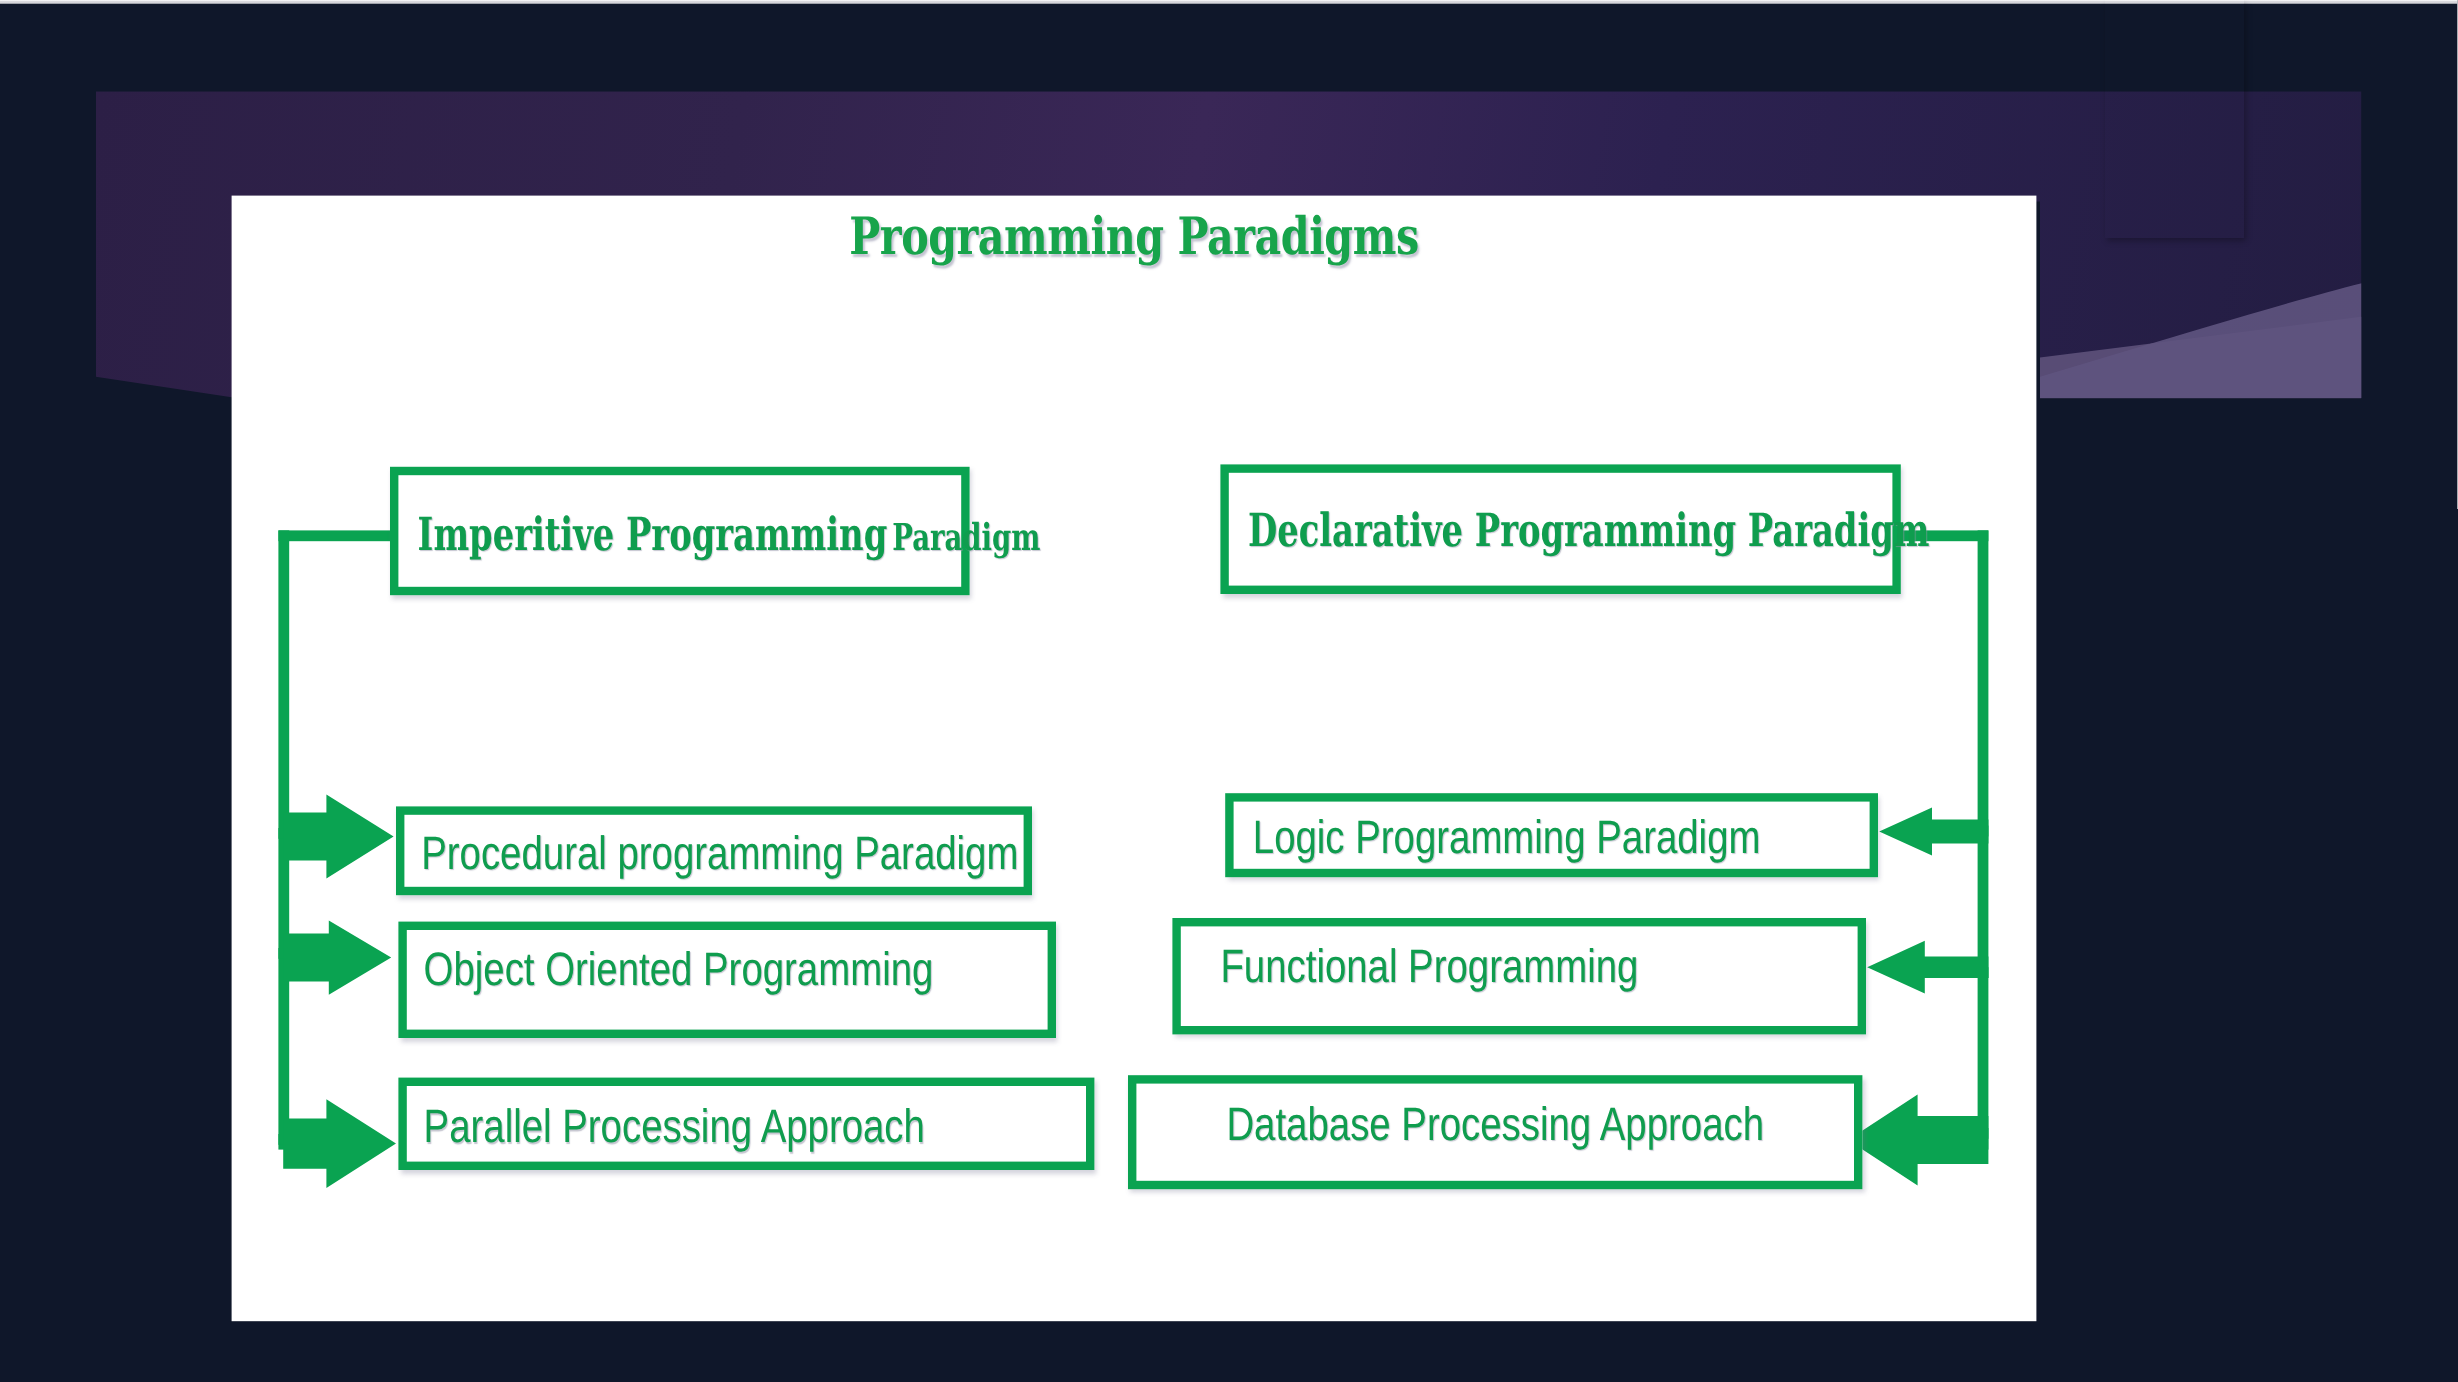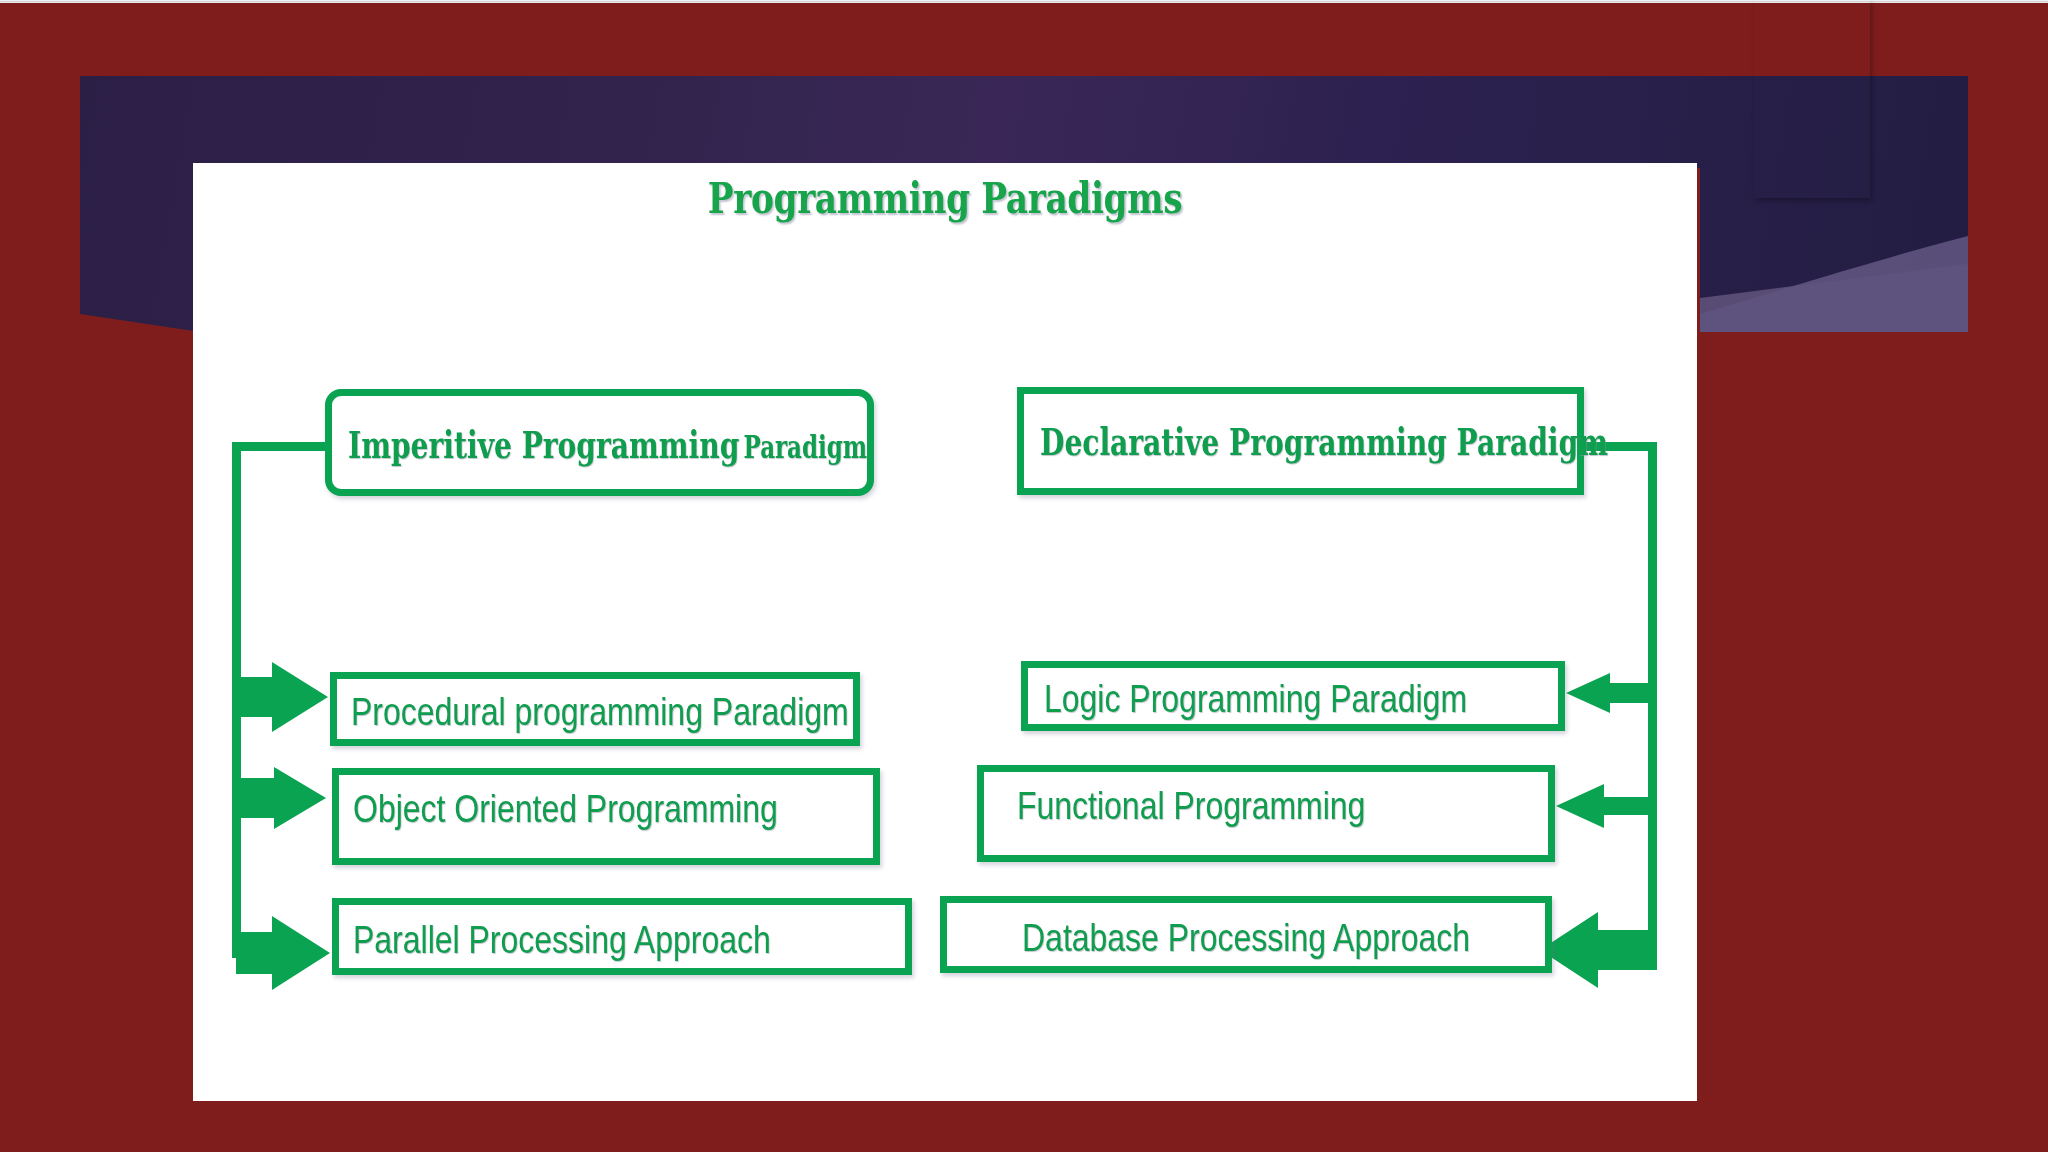--- a/index.html
+++ b/index.html
@@ -7,21 +7,21 @@
     padding: 0;
     background: #ffffff;
   }
   body {
     font-family: "Liberation Sans", sans-serif;
   }
   #slide {
     position: relative;
     width: 2048px;
     height: 1152px;
-    background: #7f1d1d;
+    background: #0f172a;
     overflow: hidden;
   }
 
   
   .top-hairline {
     position: absolute;
     left: 0; top: 0;
     width: 2048px; height: 3px;
     background: linear-gradient(to bottom, #ffffff 0%, #c9c9cf 60%, #ffffff 100%);
   }
@@ -200,21 +200,21 @@
       <g fill="#0aa351">
         <path d="M1657 797 L1604 797 L1604 784 L1556 806 L1604 828 L1604 815 L1657 815 Z"></path>
       </g>
 
       <g fill="#0aa351">
         <path d="M1657 930 L1598 930 L1598 912 L1540 950 L1598 988 L1598 970 L1657 970 Z"></path>
       </g>
     </svg>
   </div>
 
-  <div class="node" style="left:325px; top:389px; width:549px; height:107px;border-radius:16px;">
+  <div class="node" style="left:325px; top:389px; width:483px; height:107px;">
     <div class="label serif-lbl" style="left:16px; top:26px;">
       <span class="big">Imperitive Programming</span>
       <span class="small">Paradigm</span>
     </div>
   </div>
 
   <div class="node" style="left:330px; top:672px; width:530px; height:74px;padding-left:13px;">
     <div class="label sans-lbl" style="left:14px; top:11px;">Procedural programming Paradigm</div>
   </div>
 
@@ -233,17 +233,17 @@
   </div>
 
   <div class="node" style="left:1021px; top:661px; width:544px; height:70px;padding-left:43px;">
     <div class="label sans-lbl" style="left:16px; top:9px;">Logic Programming Paradigm</div>
   </div>
 
   <div class="node" style="left:977px; top:765px; width:578px; height:97px;text-align:center;">
     <div class="label sans-lbl" style="left:33px; top:12px;">Functional Programming</div>
   </div>
 
-  <div class="node" style="left:940px; top:896px; width:612px; height:77px;padding-left:40px;">
+  <div class="node" style="left:940px; top:896px; width:612px; height:95px;padding-left:40px;">
     <div class="label sans-lbl center-o" style="left:0; right:0; top:13px; text-align:center;">Database Processing Approach</div>
   </div>
 
 </div>
 
 </body></html>

